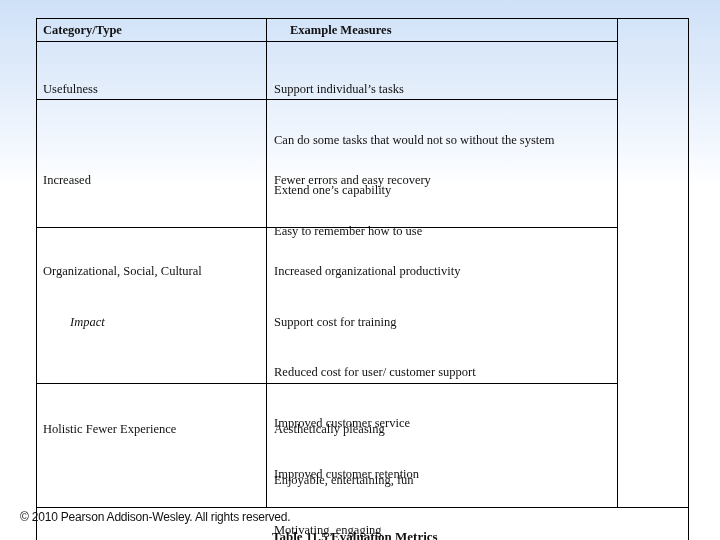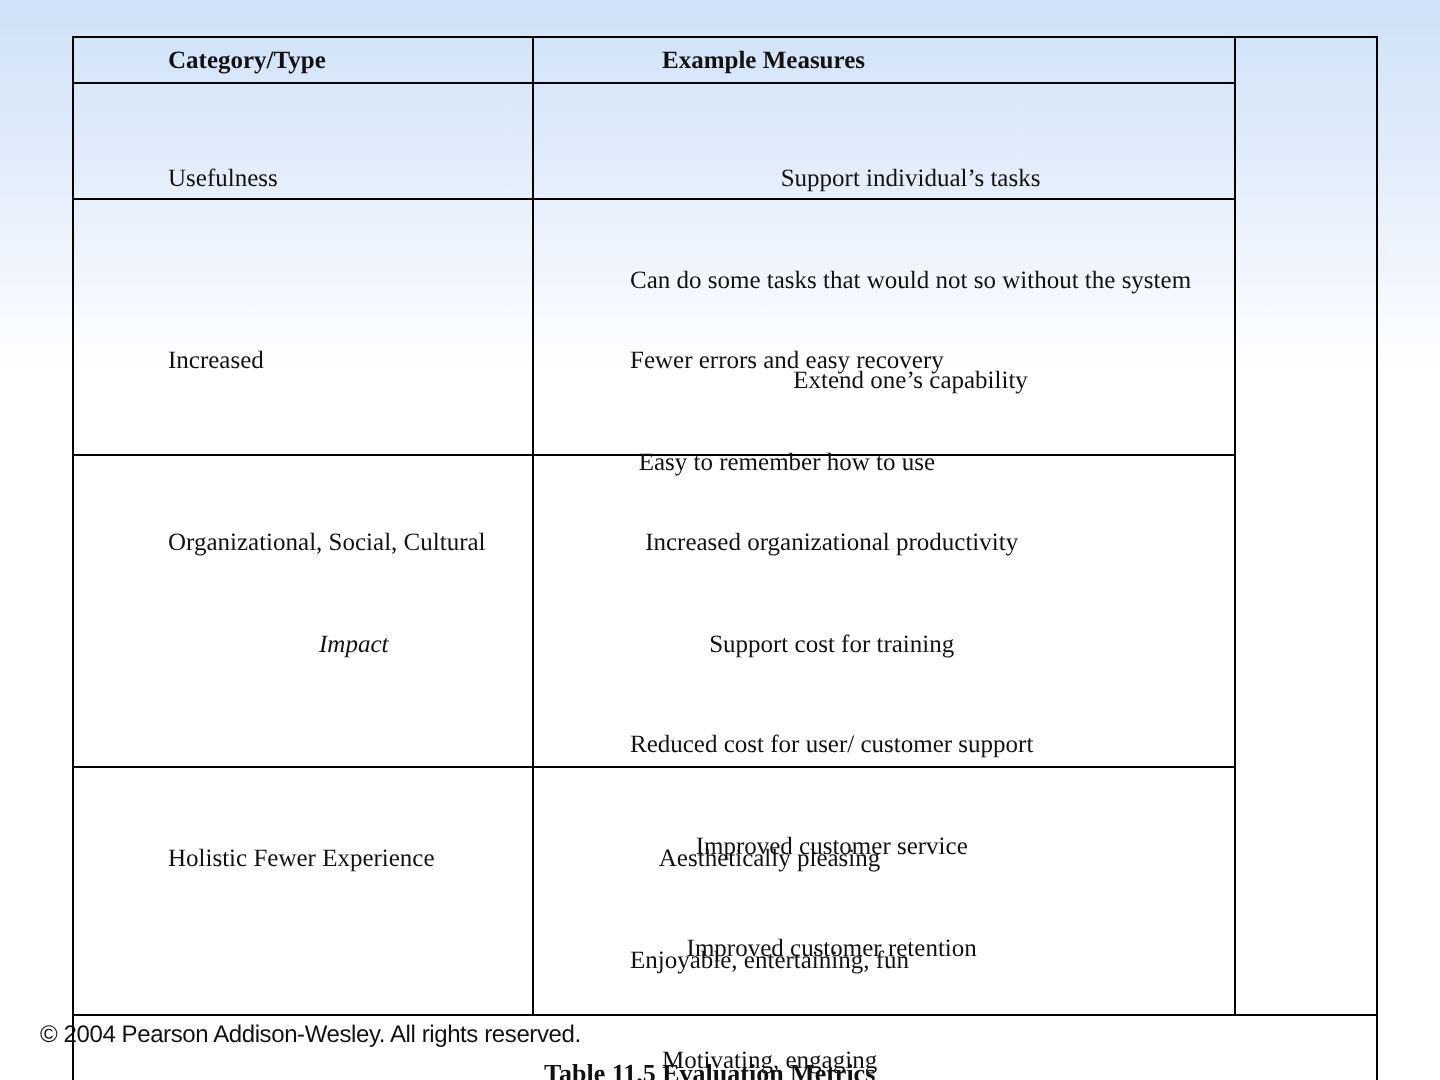--- a/index.html
+++ b/index.html
@@ -10,24 +10,24 @@
       color: #111;
     }
     .frame {
       position: absolute; left: 36px; top: 18px; width: 653px; height: 540px;
       border-left: 1.5px solid #000; border-right: 1.5px solid #000; border-top: 1.5px solid #000;
       box-sizing: border-box;
     }
     .hline { position: absolute; height: 0; border-top: 1.5px solid #000; }
     .vline { position: absolute; width: 0; border-left: 1.5px solid #000; }
     .cell {
-      position: absolute; font-size: 12.5px; line-height: 16.9px; white-space: pre; margin-left: 41px;
+      position: absolute; font-size: 12.5px; line-height: 16.9px; white-space: pre;
     }
     .header { font-weight: bold; font-size: 12.5px; }
-    .line { display: block; text-align: center; }
+    .line { display: block; }
     .indent { padding-left: 27px; font-style: italic; }
     .copyright {
       position: absolute; left: 20px; top: 510px;
       font-family: "Liberation Sans", "DejaVu Sans", sans-serif;
       font-size: 12px; color: #111; letter-spacing: -0.2px;
     }
     .caption {
       position: absolute; left: 272px; top: 529px;
       font-weight: bold; font-size: 13px; white-space: nowrap;
     }
@@ -87,14 +87,14 @@
 <div class="cell" style="left:274px; top:387px;">
   <span class="line">Aesthetically pleasing</span>
   <span class="line">Enjoyable, entertaining, fun</span>
   <span class="line">Motivating, engaging</span>
   
   
   
   
 </div>
 
-<div class="copyright">© 2004 Pearson Addison-Wesley. All rights reserved.</div>
+<div class="copyright">© 2010 Pearson Addison-Wesley. All rights reserved.</div>
 <div class="caption">Table 11.5 Evaluation Metrics</div>
 
 </body></html>

